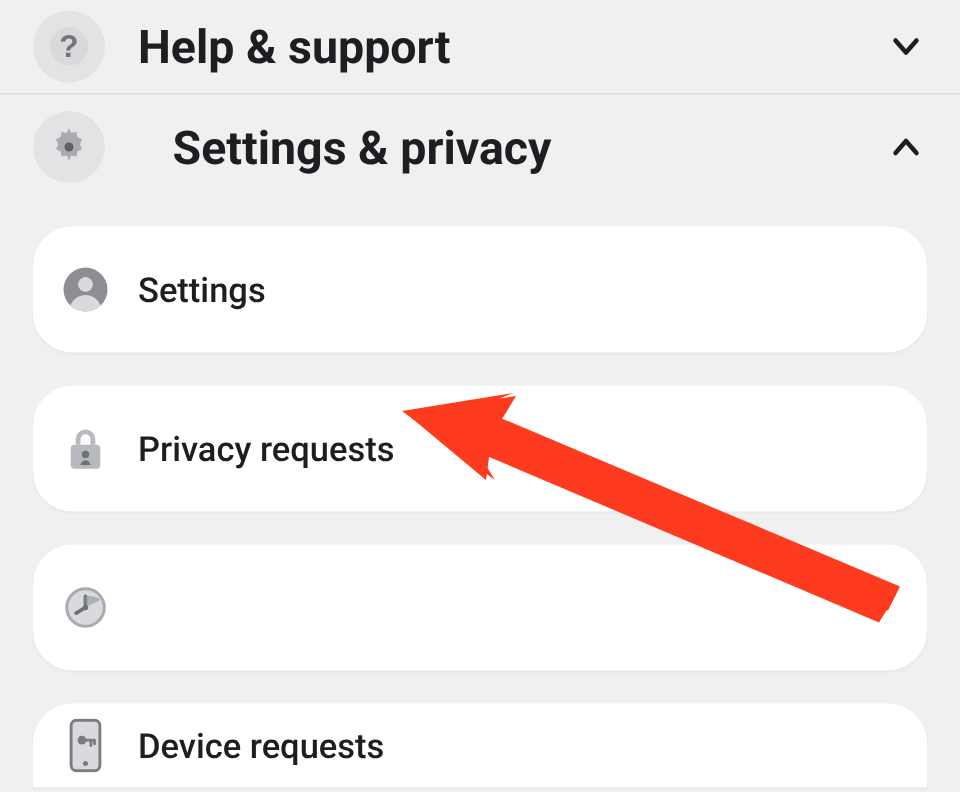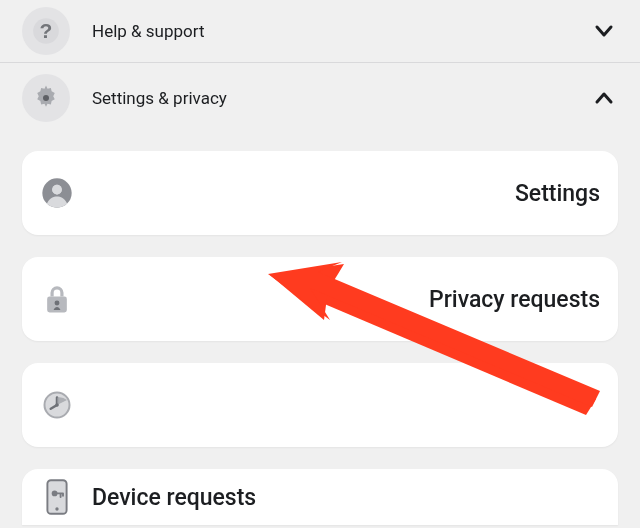--- a/index.html
+++ b/index.html
@@ -26,22 +26,22 @@
     width: 48px;
     height: 48px;
     border-radius: 50%;
     background: #e3e3e5;
     display: flex;
     align-items: center;
     justify-content: center;
     flex: 0 0 48px;
   }
   .menu-row .label {
-    font-size: 17px;
-    font-weight: 400;
+    font-size: 31px;
+    font-weight: 700;
     margin-left: 22px;
     flex: 1;
   }
   .menu-row .chevron {
     width: 28px;
     height: 28px;
     display: flex;
     align-items: center;
     justify-content: center;
   }
@@ -51,29 +51,28 @@
     background: #d9d9db;
     margin: 0;
   }
 
   
   .card-list {
     padding: 18px 22px 0 22px;
   }
   .card {
     background: #ffffff;
-    border-radius: 16px;
+    border-radius: 26px;
     height: 84px;
     display: flex;
     align-items: center;
     padding: 0 18px;
     margin-bottom: 22px;
     box-shadow: 0 1px 2px rgba(0,0,0,0.05);
     cursor: pointer;
-    justify-content: space-between;
   }
   .card .card-icon {
     width: 34px;
     height: 34px;
     display: flex;
     align-items: center;
     justify-content: center;
     flex: 0 0 34px;
   }
   .card .card-label {
@@ -120,21 +119,21 @@
   <div class="label">Help &amp; support</div>
   <div class="chevron">
     <svg width="24" height="24" viewBox="0 0 24 24">
         <path d="M5 8l7 8 7-8" fill="none" stroke="#1c1e21" stroke-width="3" stroke-linecap="round" stroke-linejoin="round"></path>
       </svg>
   </div>
 </div>
 
 <div class="divider"></div>
 
-<div class="menu-row" style="height:70px;">
+<div class="menu-row" style="height:70px;gap:23px;">
   <div class="icon-wrap">
     <svg width="30" height="30" viewBox="0 0 24 24">
       <g fill="#8a8c92">
         <circle cx="12" cy="12" r="3.2" fill="#6b6d73"></circle>
         <path d="M12 2l1.2 2.5 2.7-.6.6 2.7L19 8l-1.2 2.5L19 13l-2.5 1.4-.6 2.7-2.7-.6L12 19l-1.2-2.5-2.7.6-.6-2.7L5 13l1.2-2.5L5 8l2.5-1.4.6-2.7 2.7.6L12 2z" fill="#a9abb0"></path>
         <circle cx="12" cy="12" r="2.4" fill="#5e6065"></circle>
       </g>
     </svg>
   </div>
   <div class="label">Settings &amp; privacy</div>

